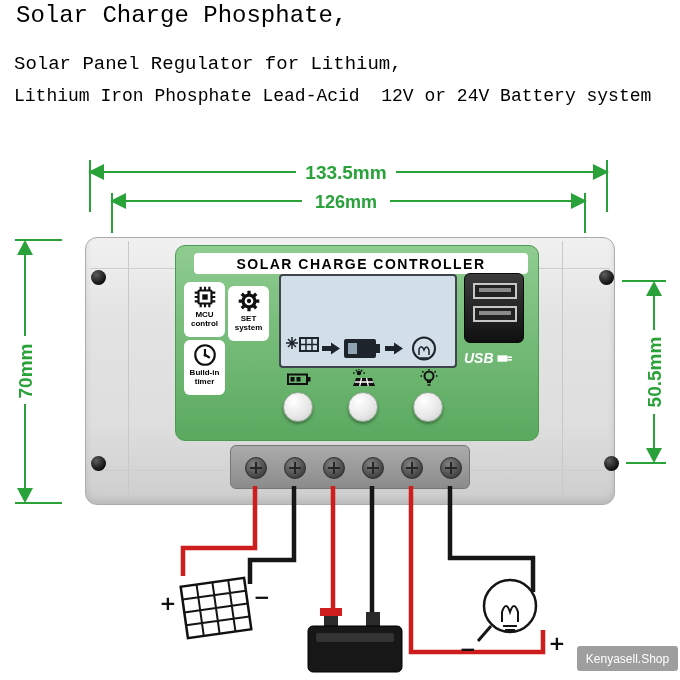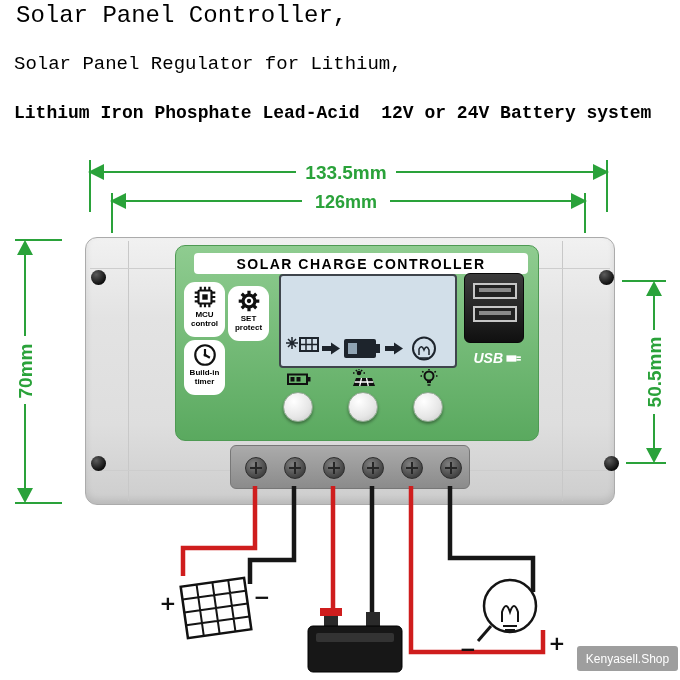--- a/index.html
+++ b/index.html
@@ -4,21 +4,21 @@
 <style>
   * { margin:0; padding:0; box-sizing:border-box; }
   html,body { background:#fff; }
   .scene { position:relative; width:680px; height:680px; background:#fff; overflow:hidden;
            font-family:"Liberation Sans", sans-serif; color:#000; }
 
   
   .hdr div { position:absolute; white-space:pre; font-family:"Liberation Mono", monospace; color:#000; }
   .h1 { left:16px; top:2px;  font-size:24px; }
   .h2 { left:14px; top:53px; font-size:19px; }
-  .h3 { left:14px; top:103px; font-size:18px;font-weight:bold; }
+  .h3 { left:14px; top:86px; font-size:18px; }
 
   
   .dims, .wiring { position:absolute; left:0; top:0; width:680px; height:680px; z-index:2; pointer-events:none; }
   .dl { stroke:var(--dim-green,#2aa23a); stroke-width:2; fill:none; }
   .df { fill:var(--dim-green,#2aa23a); }
   .dt { font-family:"Liberation Sans",sans-serif; font-weight:bold; font-size:19px;
         fill:var(--dim-green,#2aa23a); text-anchor:middle; }
   .dt2 { font-size:18px; }
 
   .wr { stroke:var(--wire-red,#cf1d1d); stroke-width:4.5; fill:none; }
@@ -36,21 +36,21 @@
   .screw { position:absolute; width:15px; height:15px; border-radius:50%;
            background:radial-gradient(circle at 35% 30%, #5c5c5c, #0d0d0d 72%); }
 
   .panel { position:absolute; left:90px; top:8px; width:364px; height:196px; border-radius:10px;
            background:linear-gradient(180deg, var(--panel-green-light,#8fcc90), var(--panel-green-dark,#5aa95f));
            border:1px solid #4e9a53; }
   .titlebar { position:absolute; left:18px; top:7px; width:334px; height:21px; background:#fff; border-radius:4px;
               display:flex; align-items:center; justify-content:center;
               font-weight:bold; font-size:14px; letter-spacing:1.5px; color:#000; }
 
-  .feat { position:absolute; width:41px; height:55px; background:#fff; border-radius:11px;
+  .feat { position:absolute; width:41px; height:55px; background:#fff; border-radius:6px;
           display:flex; flex-direction:column; align-items:center; padding-top:2px; }
   .fi { width:26px; height:26px; flex:none; }
   .fl { font-size:8px; font-weight:bold; line-height:9px; text-align:center; color:#000; }
   .ik { stroke:#101010; stroke-width:2; fill:none; }
   .ik3 { stroke:#101010; stroke-width:3; fill:none; }
   .ikf { fill:#101010; }
 
   .lcd { position:absolute; left:103px; top:28px; width:178px; height:94px; border-radius:4px;
          background:var(--lcd-bg,#d2dfe9); border:2px solid #3f454c; }
   .lcd-val { position:absolute; left:0; top:1px; width:100%; text-align:center;
@@ -60,21 +60,21 @@
   .lcd-icons { position:absolute; left:3px; bottom:2px; width:172px; height:30px; }
   .lk  { stroke:var(--lcd-ink,#1d242c); stroke-width:2; fill:none; }
   .lk1 { stroke:var(--lcd-ink,#1d242c); stroke-width:1.5; fill:none; }
   .lkf { fill:var(--lcd-ink,#1d242c); }
 
   .usb { position:absolute; left:288px; top:27px; width:60px; height:70px; border-radius:6px;
          background:linear-gradient(180deg,#3c3c3c,#101010); padding:9px 0 0 8px; border:1px solid #0a0a0a; }
   .port { width:44px; height:16px; border:2px solid #c6c6c6; background:#222; position:relative; margin-bottom:7px; }
   .port::after { content:""; position:absolute; left:4px; top:3px; width:32px; height:4px; background:#8a8a8a; }
   .usb-tag { position:absolute; left:288px; top:104px; width:60px; display:flex; align-items:center;
-             justify-content:flex-end; gap:3px; color:#fff; font-weight:bold; font-style:italic; font-size:14px; }
+             justify-content:flex-start; gap:3px; color:#fff; font-weight:bold; font-style:italic; font-size:14px; }
 
   .btn-ico { position:absolute; width:26px; height:18px; }
   .bk  { stroke:#101010; stroke-width:2; fill:none; }
   .bk1 { stroke:#101010; stroke-width:1.5; fill:none; }
   .bkf { fill:#101010; }
   .bw  { stroke:#fff; stroke-width:1.3; fill:none; }
   .pushbtn { position:absolute; width:30px; height:30px; border-radius:50%;
              background:radial-gradient(circle at 35% 30%, #ffffff, #e6e6e6 60%, #c7c7c7);
              border:1px solid #93a893; box-shadow:0 2px 3px rgba(0,0,0,.35); }
 
@@ -89,21 +89,21 @@
   .watermark { position:absolute; left:577px; top:646px; width:101px; height:25px; z-index:3;
                background:#9e9e9e; color:#fff; font-size:12px; border-radius:3px;
                display:flex; align-items:center; justify-content:center; }
 </style>
 </head>
 <body>
 
 <div class="scene">
 
   <div class="hdr">
-    <div class="h1">Solar Panel Controller,</div>
+    <div class="h1">Solar Charge Phosphate,</div>
     <div class="h2">Solar Panel Regulator for Lithium,</div>
     <div class="h3">Lithium Iron Phosphate Lead-Acid  12V or 24V Battery system</div>
   </div>
 
   <svg class="dims" viewBox="0 0 680 680">
     <g>
       <path class="dl" d="M90,172 H296 M396,172 H607 M90,160 V212 M607,160 V212"></path>
       <polygon class="df" points="88,172 104,164 104,180"></polygon>
       <polygon class="df" points="609,172 593,164 593,180"></polygon>
       <text class="dt" x="346" y="179">133.5mm</text>
@@ -156,21 +156,21 @@
       </div>
 
       <div class="feat" style="left:52px;top:40px">
         <svg class="fi" viewBox="0 0 24 24">
           <path class="ik3" d="M12,2.5V7 M12,17v4.5 M2.5,12H7 M17,12h4.5 M5.3,5.3 8.5,8.5 M15.5,15.5 18.7,18.7 M5.3,18.7 8.5,15.5 M15.5,8.5 18.7,5.3"></path>
           <circle class="ik3" cx="12" cy="12" r="5.5"></circle>
           <circle class="ikf" cx="12" cy="12" r="2"></circle>
         </svg>
         <div class="fl">
           <div>SET</div>
-          <div>protect</div>
+          <div>system</div>
         </div>
       </div>
 
       <div class="feat" style="left:8px;top:94px">
         <svg class="fi" viewBox="0 0 24 24">
           <circle class="ik" cx="12" cy="12" r="9"></circle>
           <path class="ik" d="M12,12V6.5 M12,12l4.5,2.5"></path>
           <circle class="ikf" cx="12" cy="12" r="1.4"></circle>
         </svg>
         <div class="fl">

